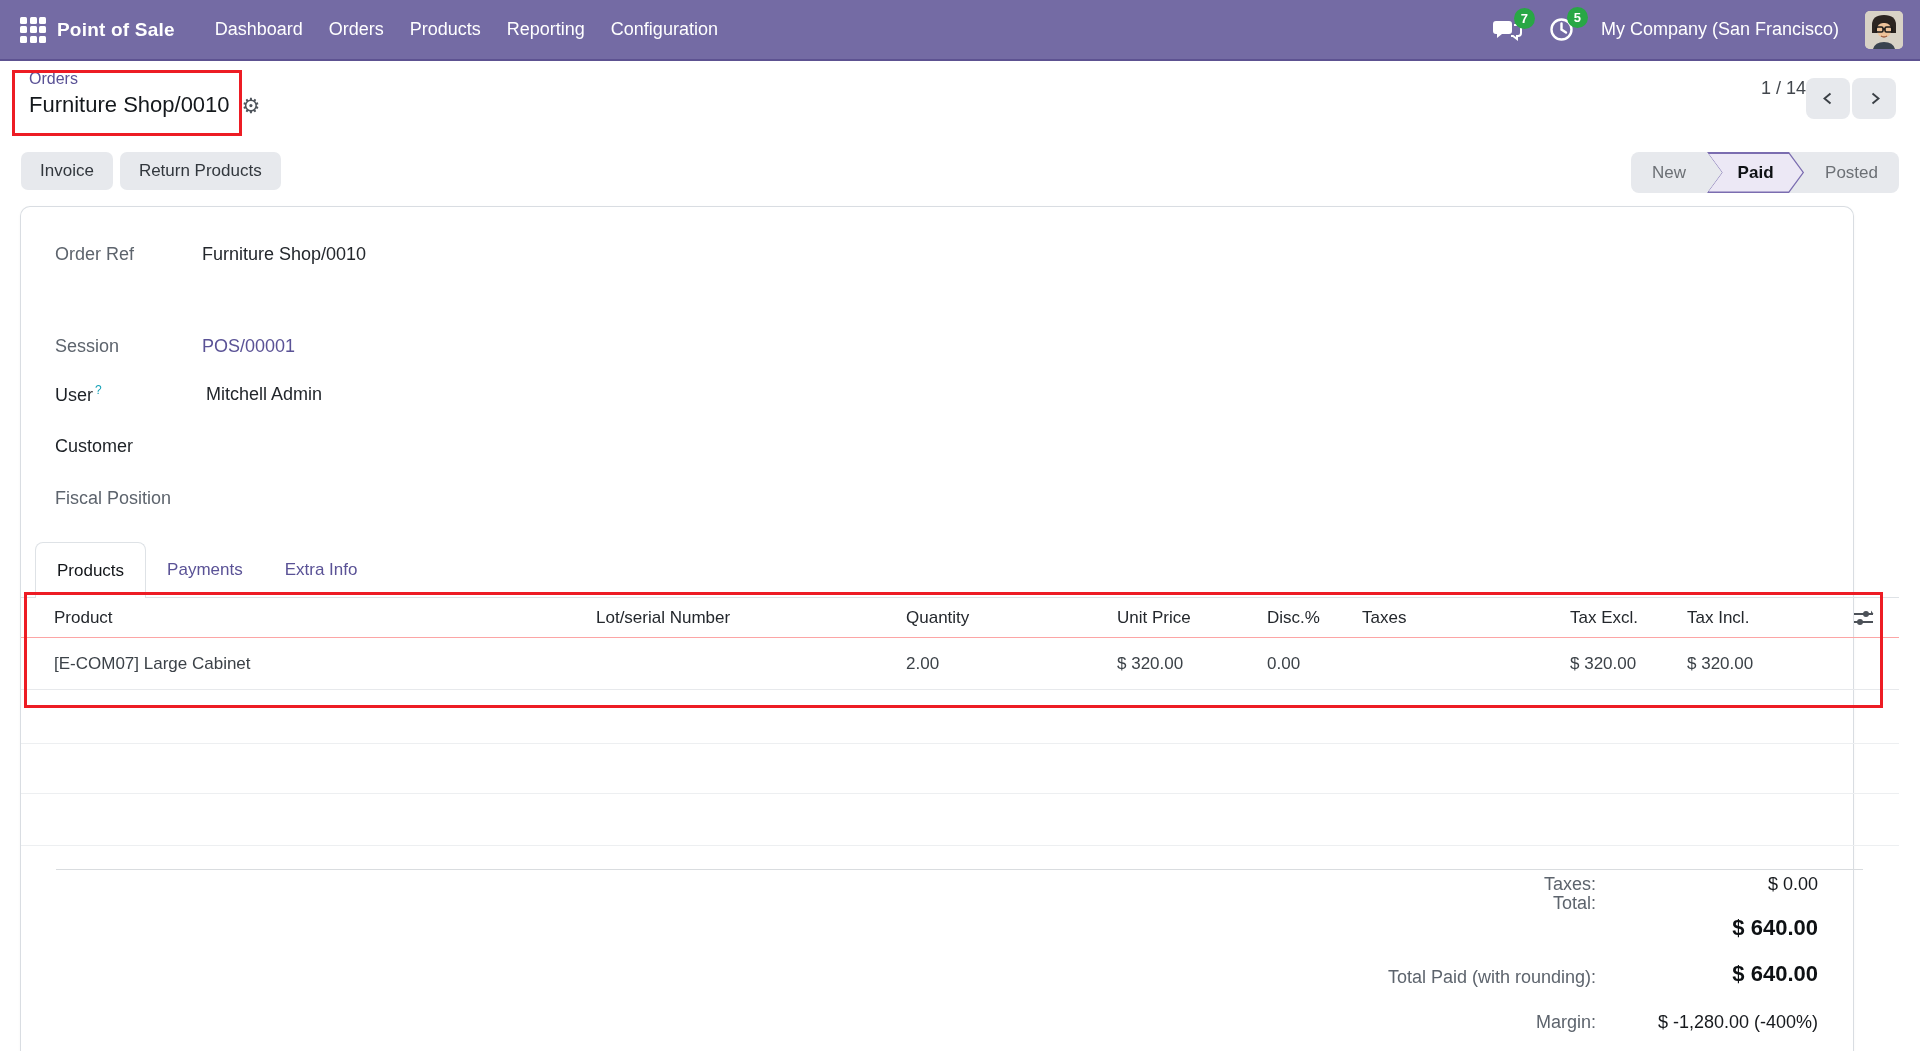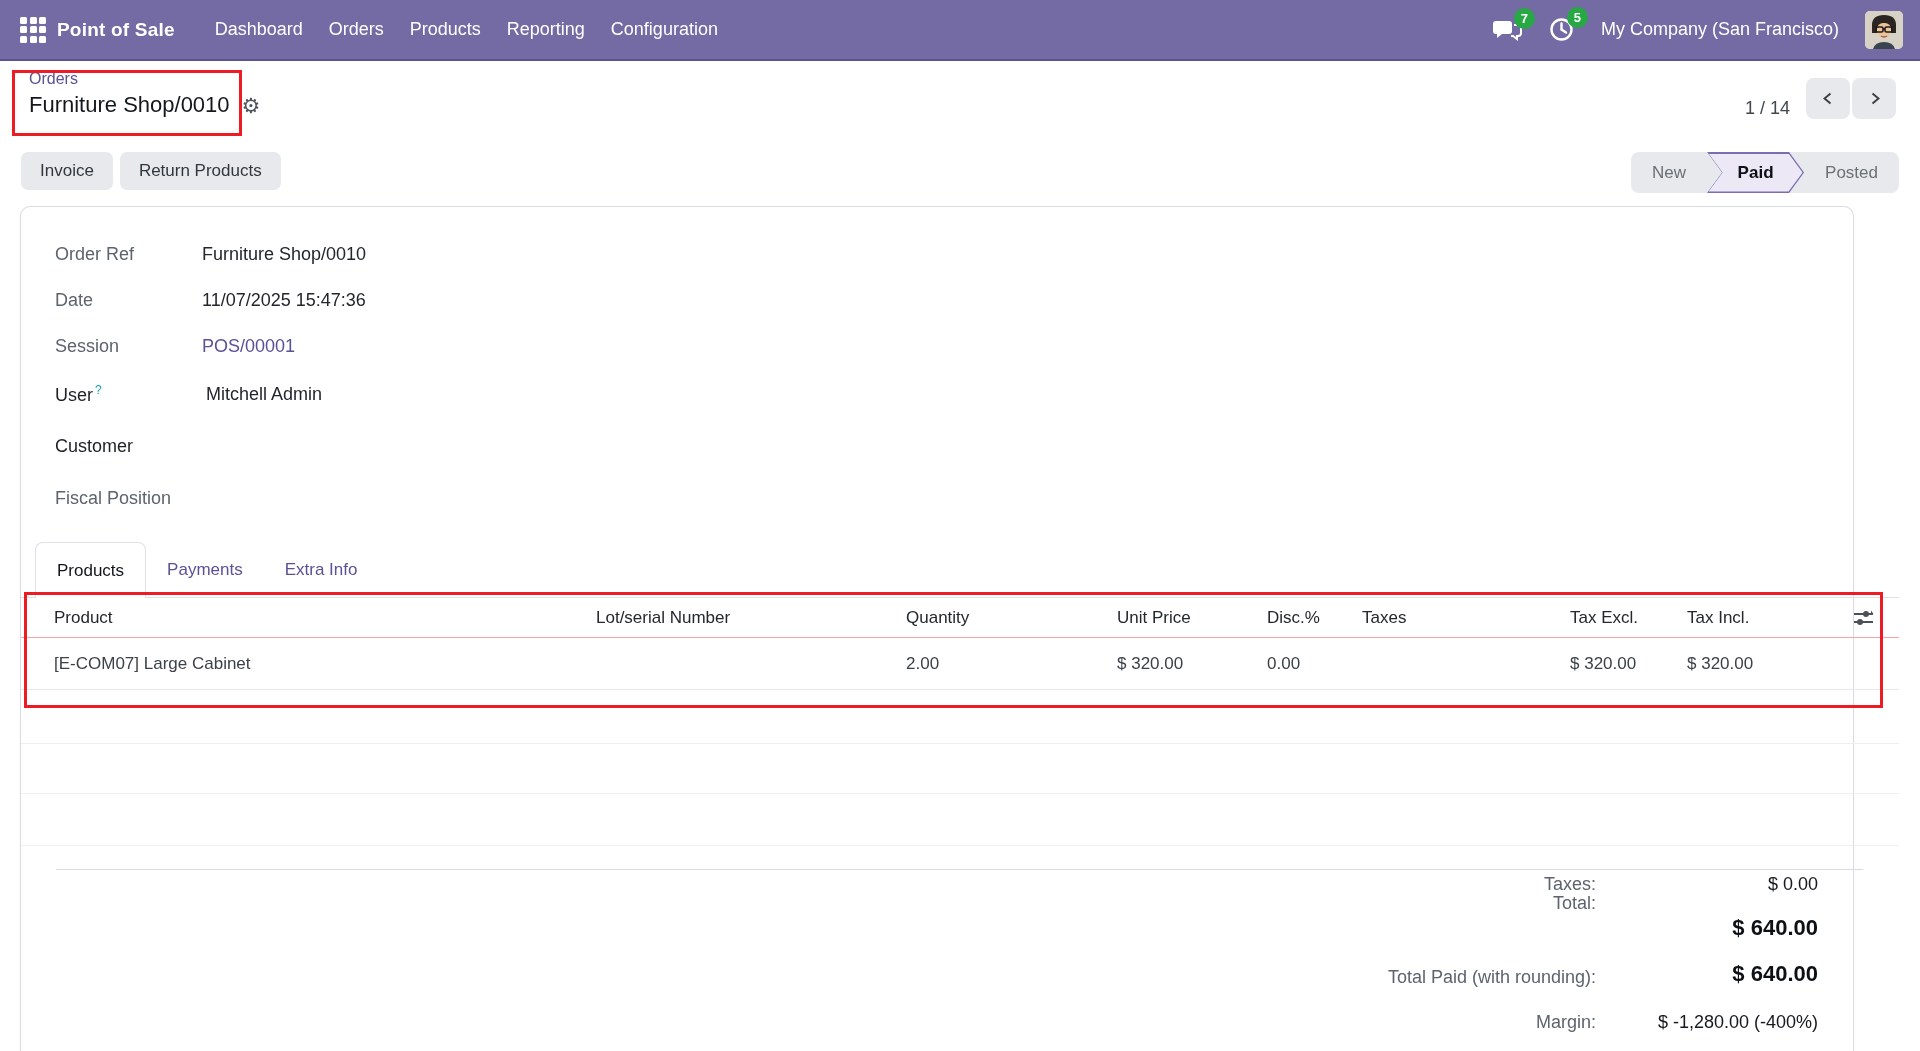--- a/index.html
+++ b/index.html
@@ -36,21 +36,21 @@
   }
   .company-name { font-size:18px; cursor:pointer; }
   .avatar { width:38px; height:38px; border-radius:5px; overflow:hidden; cursor:pointer; background:#d8d2c6; }
 
   
   .breadcrumb { position:absolute; left:29px; top:70px; }
   .breadcrumb-parent { font-size:16px; color:var(--link, #5a5296); cursor:pointer; display:inline-block; }
   .breadcrumb-current-row { margin-top:4px; display:flex; align-items:center; gap:12px; }
   .breadcrumb-current { font-size:22px; color:#14181c; }
   .gear-btn { font-size:21px; color:#4f555c; cursor:pointer; line-height:1; }
-  .pager { position:absolute; top:78px; right:24px; display:flex; align-items:flex-end; gap:16px; }
+  .pager { position:absolute; top:78px; right:24px; display:flex; align-items:flex-start; }
   .pager-count { font-size:18px; color:#42474d; }
   .pager-btns { display:flex; gap:2px; }
   .pager-btn { width:44px; height:41px; background:#e7e9ed; border:none; border-radius:8px;
     display:flex; align-items:center; justify-content:center; cursor:pointer; }
 
   
   .action-row { position:absolute; top:152px; left:21px; display:flex; gap:7px; }
   .btn-secondary { background:#e7e9ed; color:#32373d; border:none; border-radius:7px;
     font-size:17px; font-family:inherit; padding:9px 19px; cursor:pointer; }
   .statusbar { position:absolute; top:152px; right:21px; height:41px; background:#e7e9ed;
@@ -210,24 +210,20 @@
       <div class="inner">Paid</div>
     </div>
     <div class="status-step">Posted</div>
   </div>
 
   <div class="sheet">
 
     <div class="field-row" style="top:34px;">
       <span class="field-label">Order Ref</span>
       <span class="field-value">Furniture Shop/0010</span>
-    </div>
-    <div class="field-row" style="top:80px;">
-      <span class="field-label">Date</span>
-      <span class="field-value">11/07/2025 15:47:36</span>
     </div>
     <div class="field-row" style="top:126px;">
       <span class="field-label">Session</span>
       <span class="field-value link">POS/00001</span>
     </div>
     <div class="field-row" style="top:174px;">
       <span class="field-label emph"><span>User</span><sup>?</sup></span>
       <span class="field-value" style="padding-left:4px;">Mitchell Admin</span>
     </div>
     <div class="field-row" style="top:226px;">

